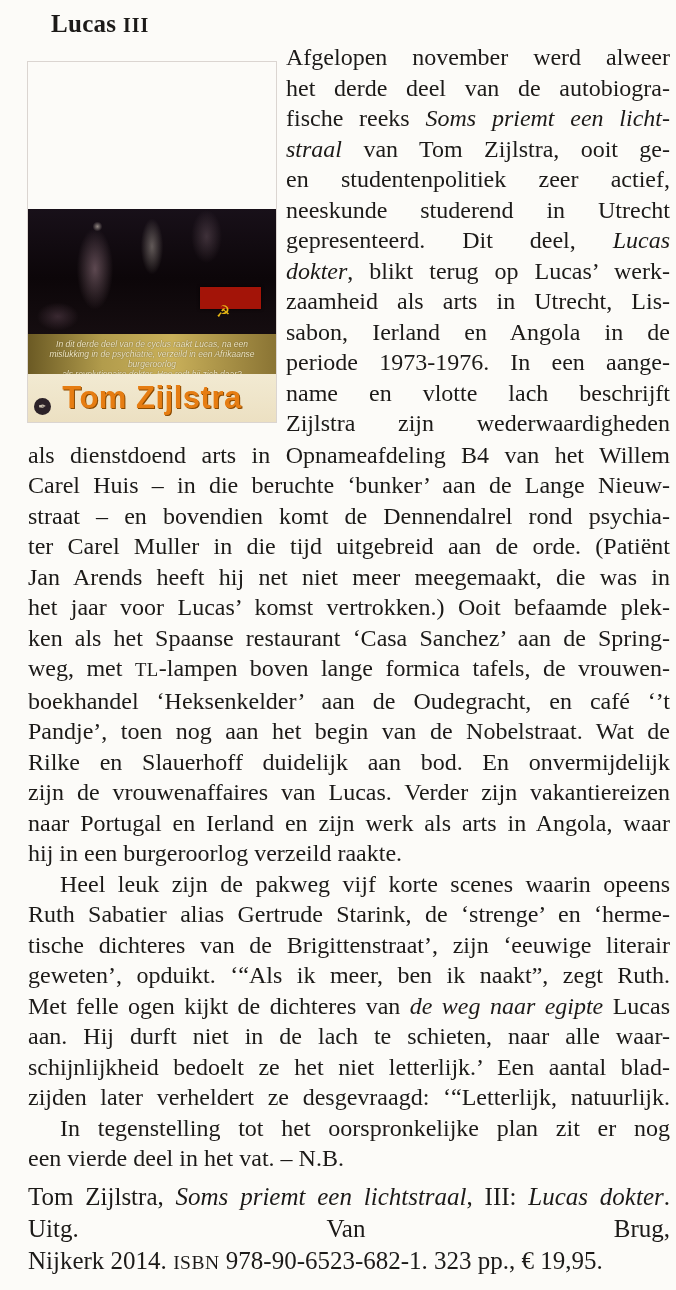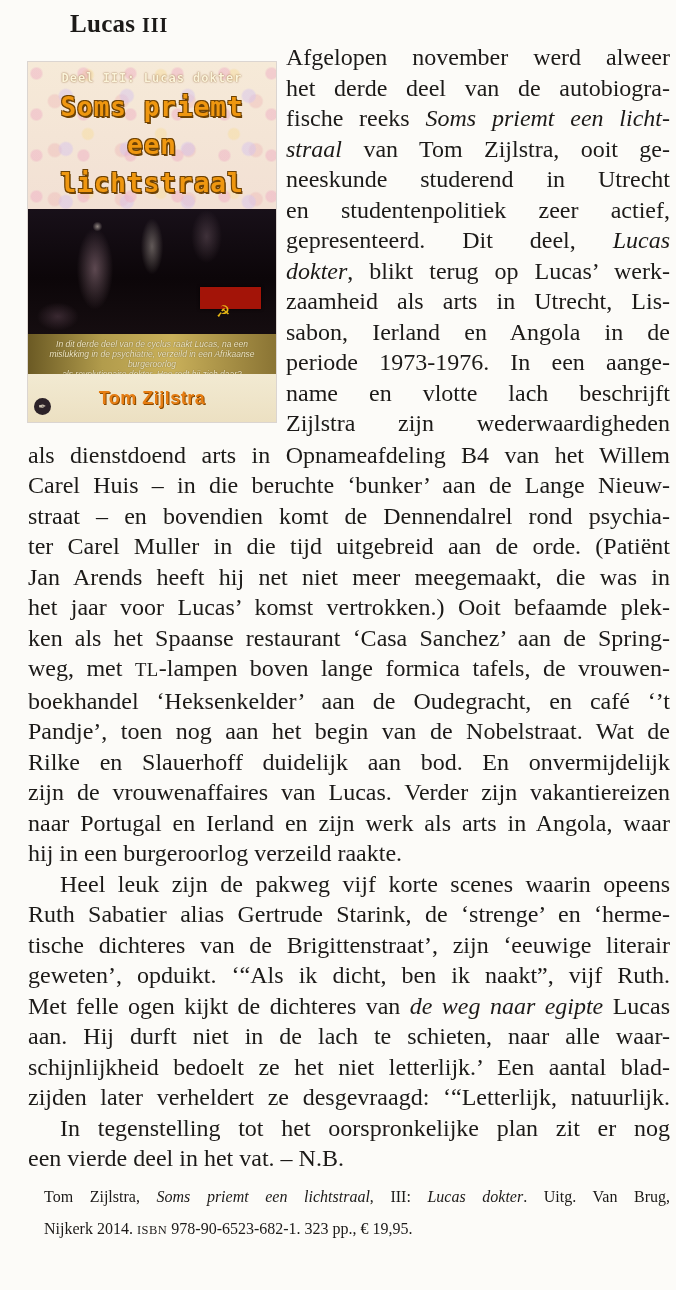--- a/index.html
+++ b/index.html
@@ -5,38 +5,38 @@
   html,body{margin:0;padding:0;}
   body{
     width:676px;height:1290px;overflow:hidden;
     background:#fcfbf8;
     font-family:"Liberation Serif", serif;
     color:#1c1a18;
   }
   .page{width:676px;height:1290px;box-sizing:border-box;padding:8px 6px 0 28px;}
 
   
-  .heading{margin:2px 0 4px 42px;font-size:25px;font-weight:bold;letter-spacing:.3px;}
+  .heading{margin:2px 0 4px 23px;font-size:25px;font-weight:bold;letter-spacing:.3px;}
   .heading .numeral{font-size:.8em;letter-spacing:1px;}
 
   
   .hero{display:flex;align-items:flex-start;}
   .col{flex:1;min-width:0;margin-left:10px;}
 
   
   .tline{font-size:24px;line-height:30.5px;text-align:justify;text-align-last:justify;white-space:normal;}
   .tline.last{text-align-last:left;}
   .tline.ind{text-indent:32px;}
   .tline i{font-style:italic;}
   .sc{font-size:.78em;letter-spacing:.5px;}
 
   .bodytext{margin-top:1px;}
 
   .footer{margin-top:7px;}
-  .footer .tline{font-size:16px;line-height:32px;margin-left:16px;}
+  .footer .tline{font-size:25px;line-height:32px;}
 
   
   .cover{
     position:relative;width:248px;height:360px;margin-top:20px;flex:0 0 auto;
     box-shadow:0 0 0 1px rgba(120,100,90,.25);
     overflow:hidden;
   }
   .cover-top{
     position:absolute;left:0;top:0;width:100%;height:147px;
     background:
@@ -78,21 +78,21 @@
   .band div{
     font-family:"Liberation Sans",sans-serif;font-style:italic;font-size:8.5px;line-height:10px;
     text-align:center;color:#f3e9c4;text-shadow:0 0 1px #4a3d14;
   }
   .author-band{
     position:absolute;left:0;top:312px;width:100%;height:48px;
     background:linear-gradient(180deg,#f2ead2,#ece0c2);
     display:flex;align-items:center;justify-content:center;
   }
   .author{
-    font-family:"Liberation Sans",sans-serif;font-weight:bold;font-size:18px;color:#e67d12;
+    font-family:"Liberation Sans",sans-serif;font-weight:bold;font-size:31px;color:#e67d12;
     text-shadow:1px 1px 0 #8a4a00;letter-spacing:.5px;
   }
   .logo{
     position:absolute;left:6px;bottom:7px;width:17px;height:17px;border-radius:50%;
     background:#2c2228;color:#c9bfae;font-size:10px;line-height:17px;text-align:center;
     font-family:"DejaVu Sans",sans-serif;
   }
 </style>
 </head>
 <body>
@@ -100,49 +100,41 @@
 <div class="page">
 
   <div class="heading">
     <span>Lucas</span>
     <span class="numeral">III</span>
   </div>
 
   <div class="hero">
 
     <div class="cover">
-      <div class="cover-top">
-        <div class="cover-top-label">Deel III: Lucas dokter</div>
-        <div class="cover-title">
-            <div class="">Soms priemt</div>
-            <div class="">een</div>
-            <div class="">lichtstraal</div>
-          </div>
-      </div>
       <div class="cover-photo"></div>
       <div class="flag"></div>
       <div class="emblem">☭</div>
       <div class="band">
           <div class="">In dit derde deel van de cyclus raakt Lucas, na een</div>
           <div class="">mislukking in de psychiatrie, verzeild in een Afrikaanse burgeroorlog</div>
           <div class="">als revolutionaire dokter. Hoe redt hij zich daar?</div>
         </div>
       <div class="author-band">
         <span class="logo">✒</span>
         <span class="author">Tom Zijlstra</span>
       </div>
     </div>
 
     <div class="col">
         <div class="tline">Afgelopen november werd alweer</div>
         <div class="tline">het derde deel van de autobiogra-</div>
         <div class="tline">fische reeks <i>Soms priemt een licht-</i></div>
         <div class="tline"><i>straal</i> van Tom Zijlstra, ooit ge-</div>
+        <div class="tline">en studentenpolitiek zeer actief,</div>
         <div class="tline">neeskunde studerend in Utrecht</div>
-        <div class="tline">en studentenpolitiek zeer actief,</div>
         <div class="tline">gepresenteerd. Dit deel, <i>Lucas</i></div>
         <div class="tline"><i>dokter</i>, blikt terug op Lucas’ werk-</div>
         <div class="tline">zaamheid als arts in Utrecht, Lis-</div>
         <div class="tline">sabon, Ierland en Angola in de</div>
         <div class="tline">periode 1973-1976. In een aange-</div>
         <div class="tline">name en vlotte lach beschrijft</div>
         <div class="tline">Zijlstra zijn wederwaardigheden</div>
       </div>
   </div>
 
@@ -157,21 +149,21 @@
       <div class="tline">weg, met <span class="sc">TL</span>-lampen boven lange formica tafels, de vrouwen-</div>
       <div class="tline">boekhandel ‘Heksenkelder’ aan de Oudegracht, en café ‘’t</div>
       <div class="tline">Pandje’, toen nog aan het begin van de Nobelstraat. Wat de</div>
       <div class="tline">Rilke en Slauerhoff duidelijk aan bod. En onvermijdelijk</div>
       <div class="tline">zijn de vrouwenaffaires van Lucas. Verder zijn vakantiereizen</div>
       <div class="tline">naar Portugal en Ierland en zijn werk als arts in Angola, waar</div>
       <div class="tline last">hij in een burgeroorlog verzeild raakte.</div>
       <div class="tline ind">Heel leuk zijn de pakweg vijf korte scenes waarin opeens</div>
       <div class="tline">Ruth Sabatier alias Gertrude Starink, de ‘strenge’ en ‘herme-</div>
       <div class="tline">tische dichteres van de Brigittenstraat’, zijn ‘eeuwige literair</div>
-      <div class="tline">geweten’, opduikt. ‘“Als ik dicht, ben ik naakt”, vijf Ruth.</div>
+      <div class="tline">geweten’, opduikt. ‘“Als ik meer, ben ik naakt”, zegt Ruth.</div>
       <div class="tline">Met felle ogen kijkt de dichteres van <i>de weg naar egipte</i> Lucas</div>
       <div class="tline">aan. Hij durft niet in de lach te schieten, naar alle waar-</div>
       <div class="tline">schijnlijkheid bedoelt ze het niet letterlijk.’ Een aantal blad-</div>
       <div class="tline">zijden later verheldert ze desgevraagd: ‘“Letterlijk, natuurlijk.</div>
       <div class="tline ind">In tegenstelling tot het oorspronkelijke plan zit er nog</div>
       <div class="tline last">een vierde deel in het vat. – N.B.</div>
     </div>
 
   <div class="footer">
       <div class="tline">Tom Zijlstra, <i>Soms priemt een lichtstraal</i>, III: <i>Lucas dokter</i>. Uitg. Van Brug,</div>

